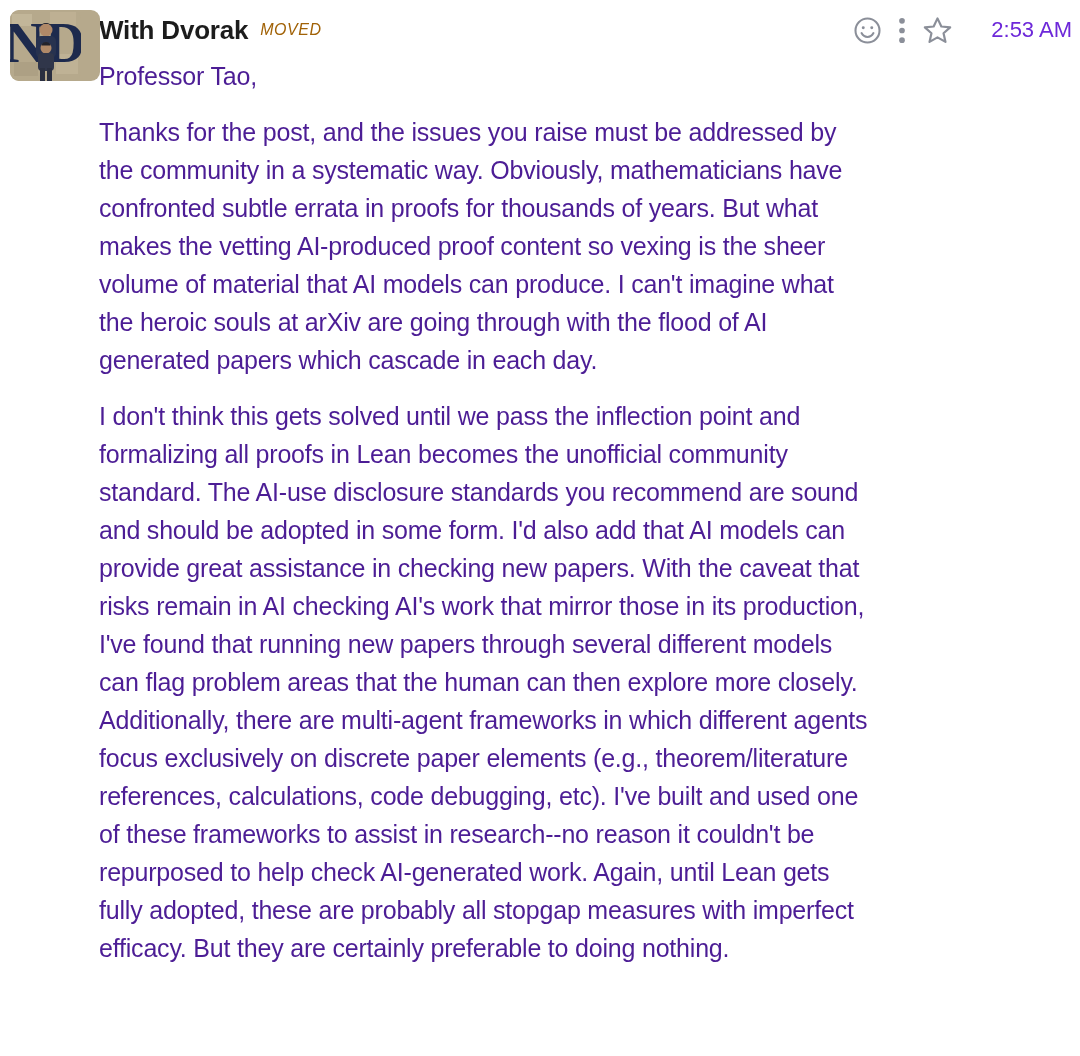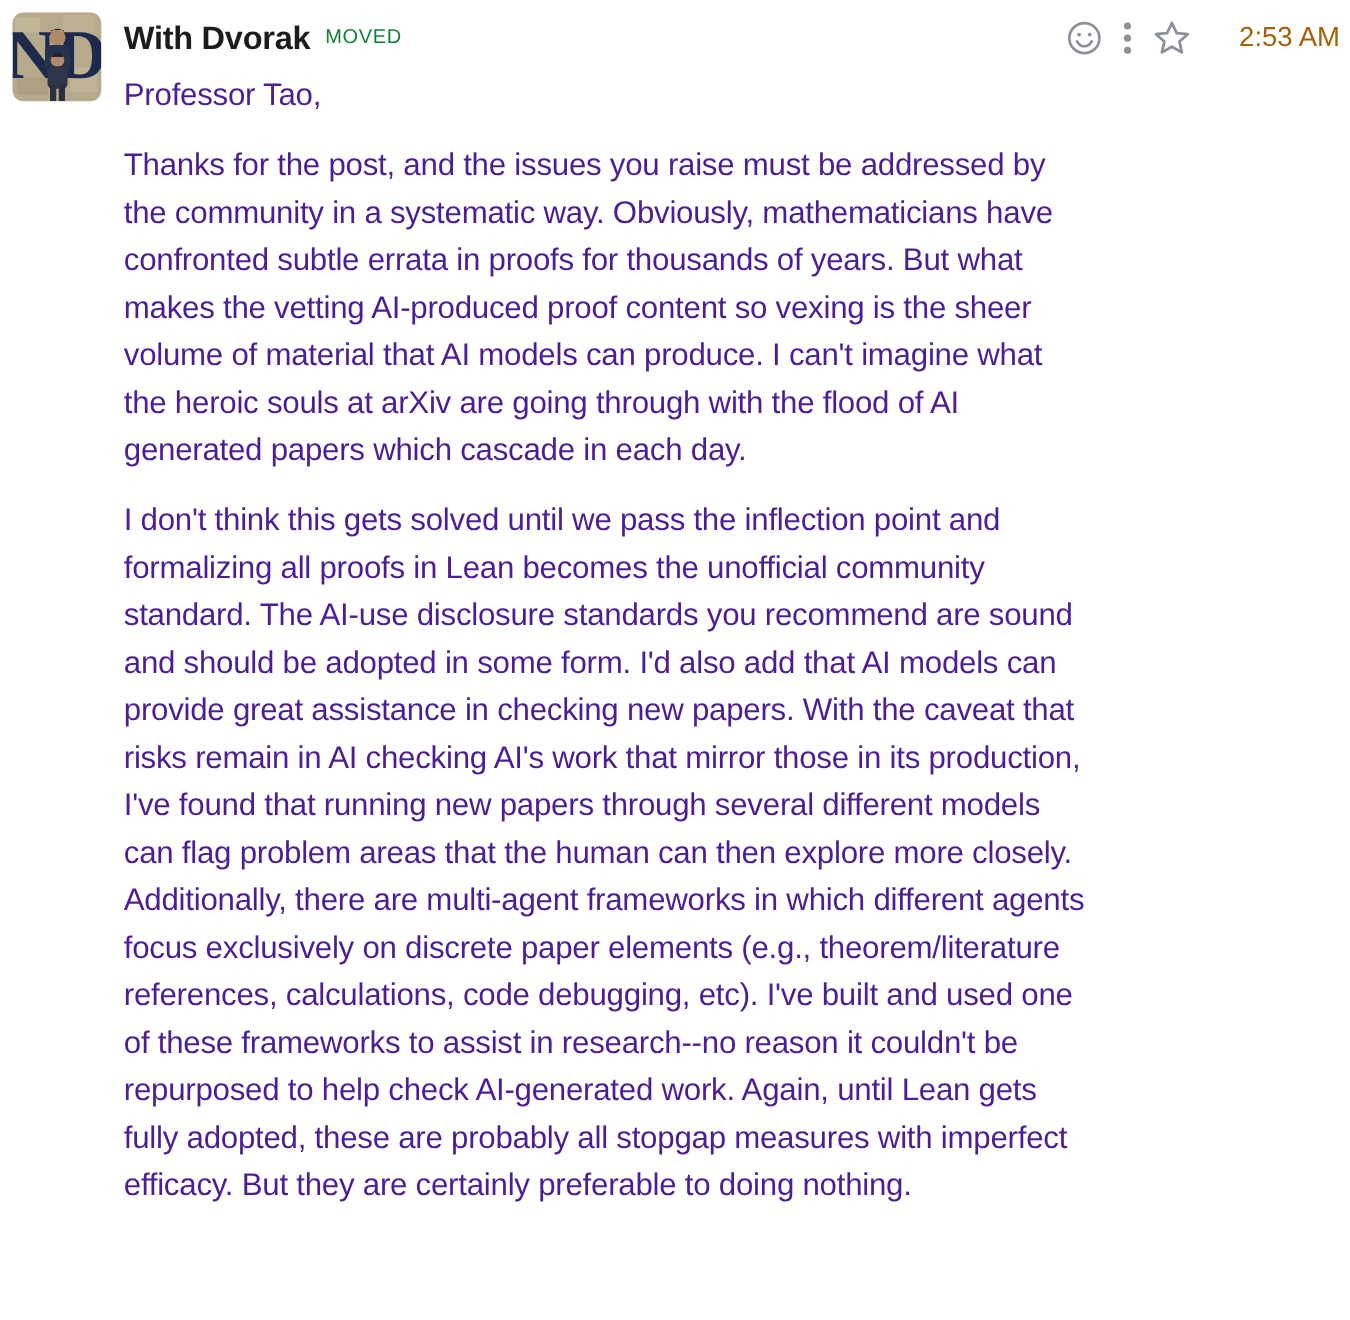--- a/index.html
+++ b/index.html
@@ -15,21 +15,21 @@
   .message {
     position: relative;
     width: 1080px;
     min-height: 1056px;
     padding: 10px 8px 0 99px;
   }
   .avatar {
     position: absolute;
     left: 10px;
     top: 10px;
-    width: 71px;
+    width: 90px;
     height: 71px;
     border-radius: 9px;
     overflow: hidden;
     cursor: pointer;
     background: #b6a98c;
   }
   .avatar svg { display: block; }
   .header {
     display: flex;
     align-items: center;
@@ -39,23 +39,24 @@
   .sender {
     font-weight: 700;
     font-size: 26px;
     color: #1c1c1c;
     cursor: pointer;
     letter-spacing: -0.2px;
   }
   .badge {
     margin-left: 12px;
     font-size: 16px;
-    color: #15803d;
+    color: #a16207;
     letter-spacing: 0.5px;
     text-transform: uppercase;
+    font-style: italic;
   }
   .controls {
     margin-left: auto;
     display: flex;
     align-items: center;
   }
   .icon-btn {
     background: none;
     border: none;
     padding: 0;
@@ -64,21 +65,21 @@
     cursor: pointer;
     display: flex;
     align-items: center;
     justify-content: center;
     height: 32px;
   }
   .icon-btn + .icon-btn { margin-left: 13px; }
   .icon-btn svg { display: block; }
   .time {
     font-size: 22px;
-    color: #a16207;
+    color: #6d28d9;
     margin-left: 32px;
     min-width: 86px;
     text-align: right;
     white-space: nowrap;
   }
   .body {
     margin-top: 9px;
   }
   .body p {
     margin: 0 0 18px 0;

